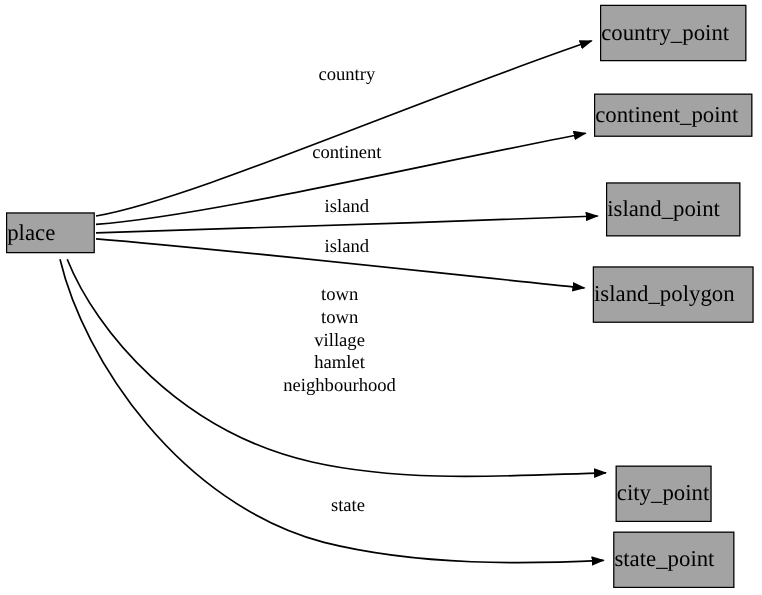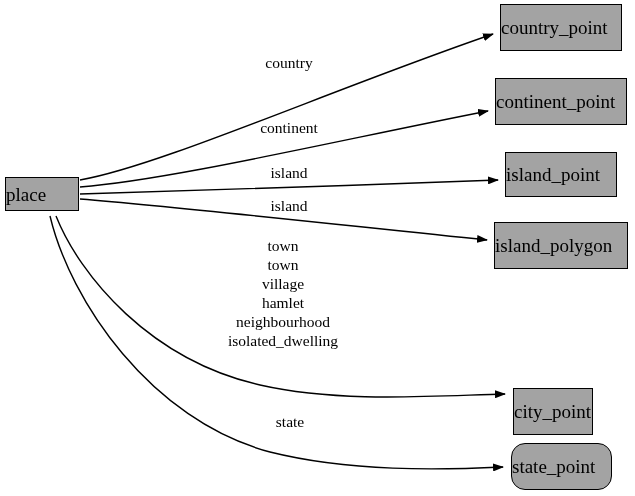--- a/index.html
+++ b/index.html
@@ -70,39 +70,39 @@
   </svg>
 
   <div class="node" style="left: 5px; top: 177px; width: 74px; height: 34px;">
     <span>place</span>
   </div>
 
   <div id="target-node-host">
       <div class="node" style="left: 500px; top: 4px; width: 122px; height: 47px;">
         <span>country_point</span>
       </div>
-      <div class="node" style="left: 495px; top: 78px; width: 132px; height: 47px;">
+      <div class="node" style="left: 495px; top: 78px; width: 132px; height: 36px;">
         <span>continent_point</span>
       </div>
       <div class="node" style="left: 505px; top: 152px; width: 112px; height: 45px;">
         <span>island_point</span>
       </div>
       <div class="node" style="left: 494px; top: 222px; width: 134px; height: 47px;">
         <span>island_polygon</span>
       </div>
       <div class="node" style="left: 513px; top: 388px; width: 80px; height: 47px;">
         <span>city_point</span>
       </div>
-      <div class="node" style="left: 511px; top: 443px; width: 101px; height: 47px; border-radius: 14px;">
+      <div class="node" style="left: 511px; top: 443px; width: 101px; height: 47px;">
         <span>state_point</span>
       </div>
     </div>
 
   <div id="edge-label-host">
       <div class="edge-label" style="left: 289px; top: 53px;"><div>country</div></div>
       <div class="edge-label" style="left: 289px; top: 118px;"><div>continent</div></div>
       <div class="edge-label" style="left: 289px; top: 163px;"><div>island</div></div>
       <div class="edge-label" style="left: 289px; top: 196px;"><div>island</div></div>
-      <div class="edge-label" style="left: 283px; top: 236px;"><div>town</div><div>town</div><div>village</div><div>hamlet</div><div>neighbourhood</div><div>isolated_dwelling</div></div>
+      <div class="edge-label" style="left: 283px; top: 236px;"><div>town</div><div>town</div><div>village</div><div>hamlet</div><div>neighbourhood</div></div>
       <div class="edge-label" style="left: 290px; top: 412px;"><div>state</div></div>
     </div>
 
 </div>
 
 </body></html>

